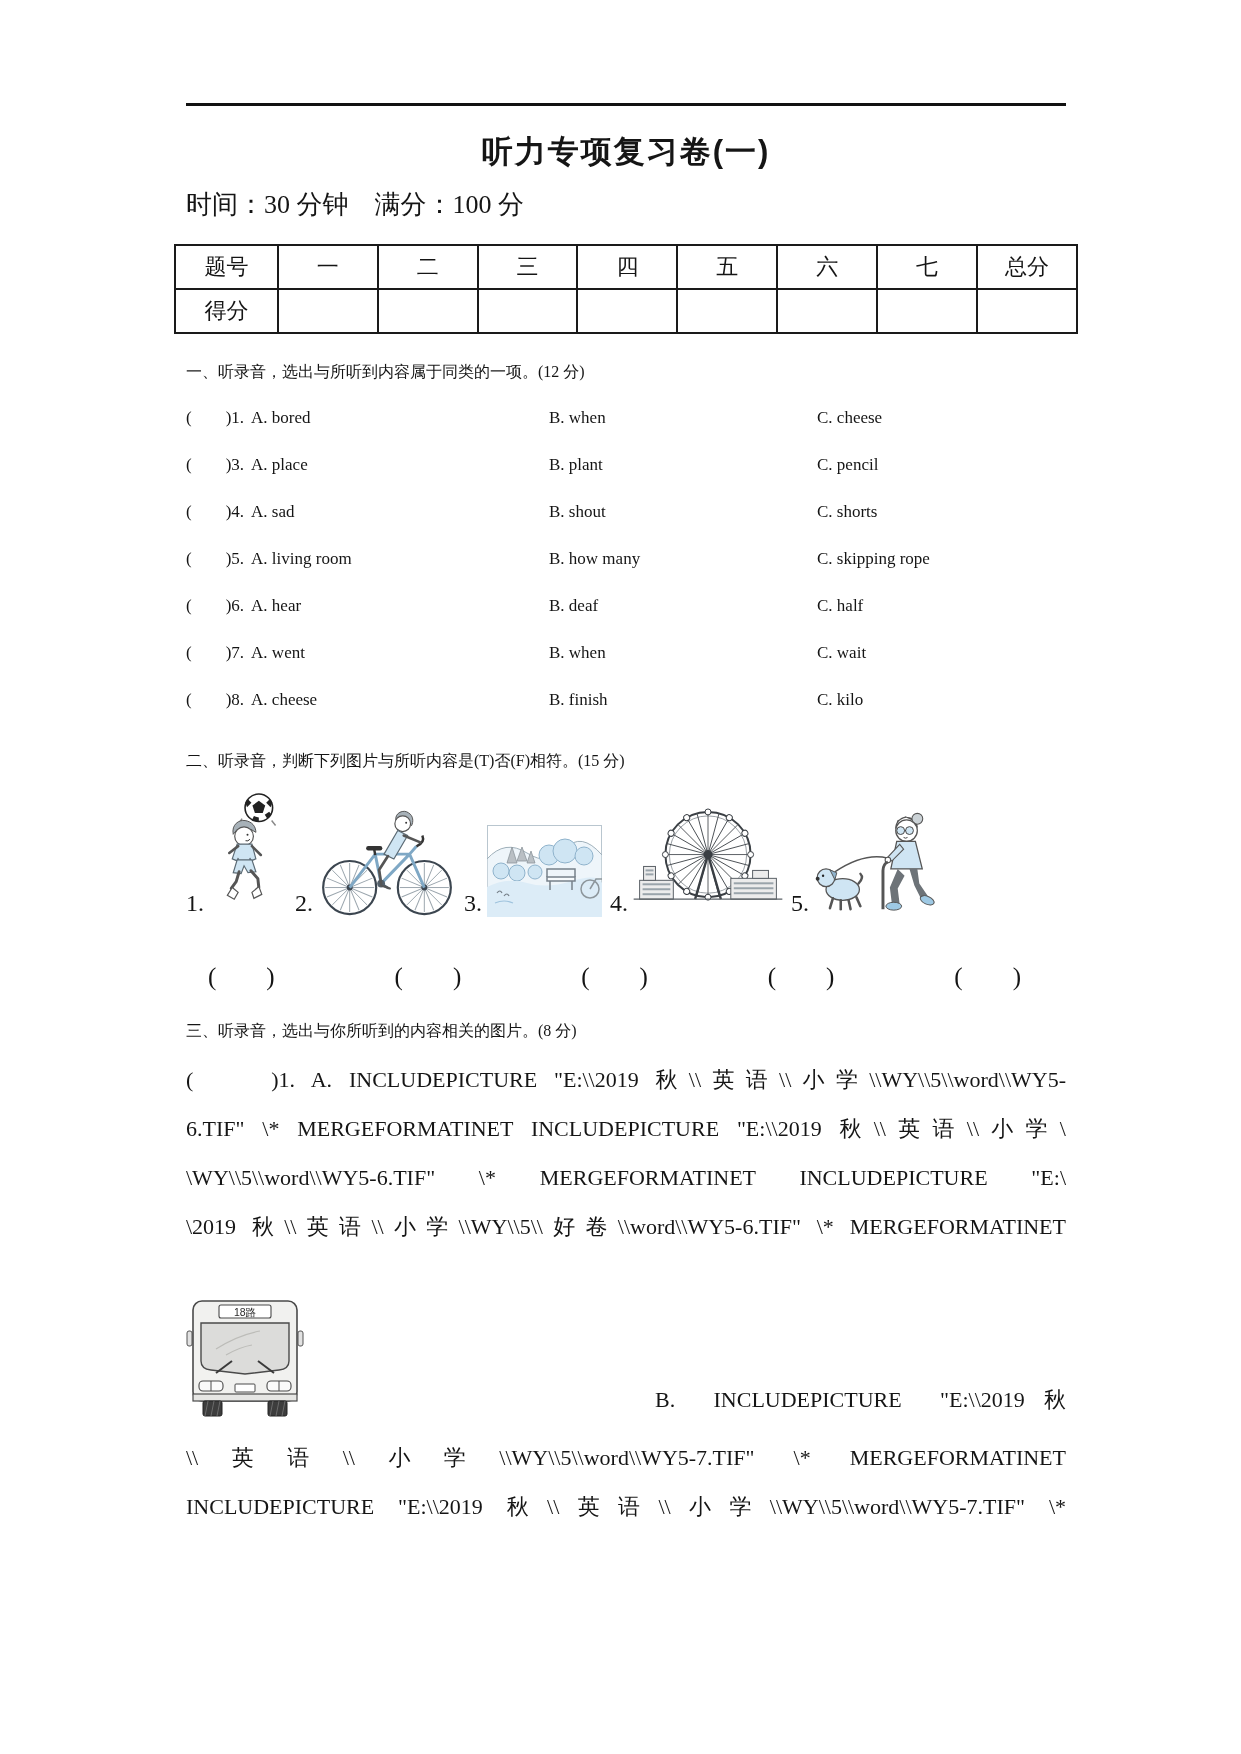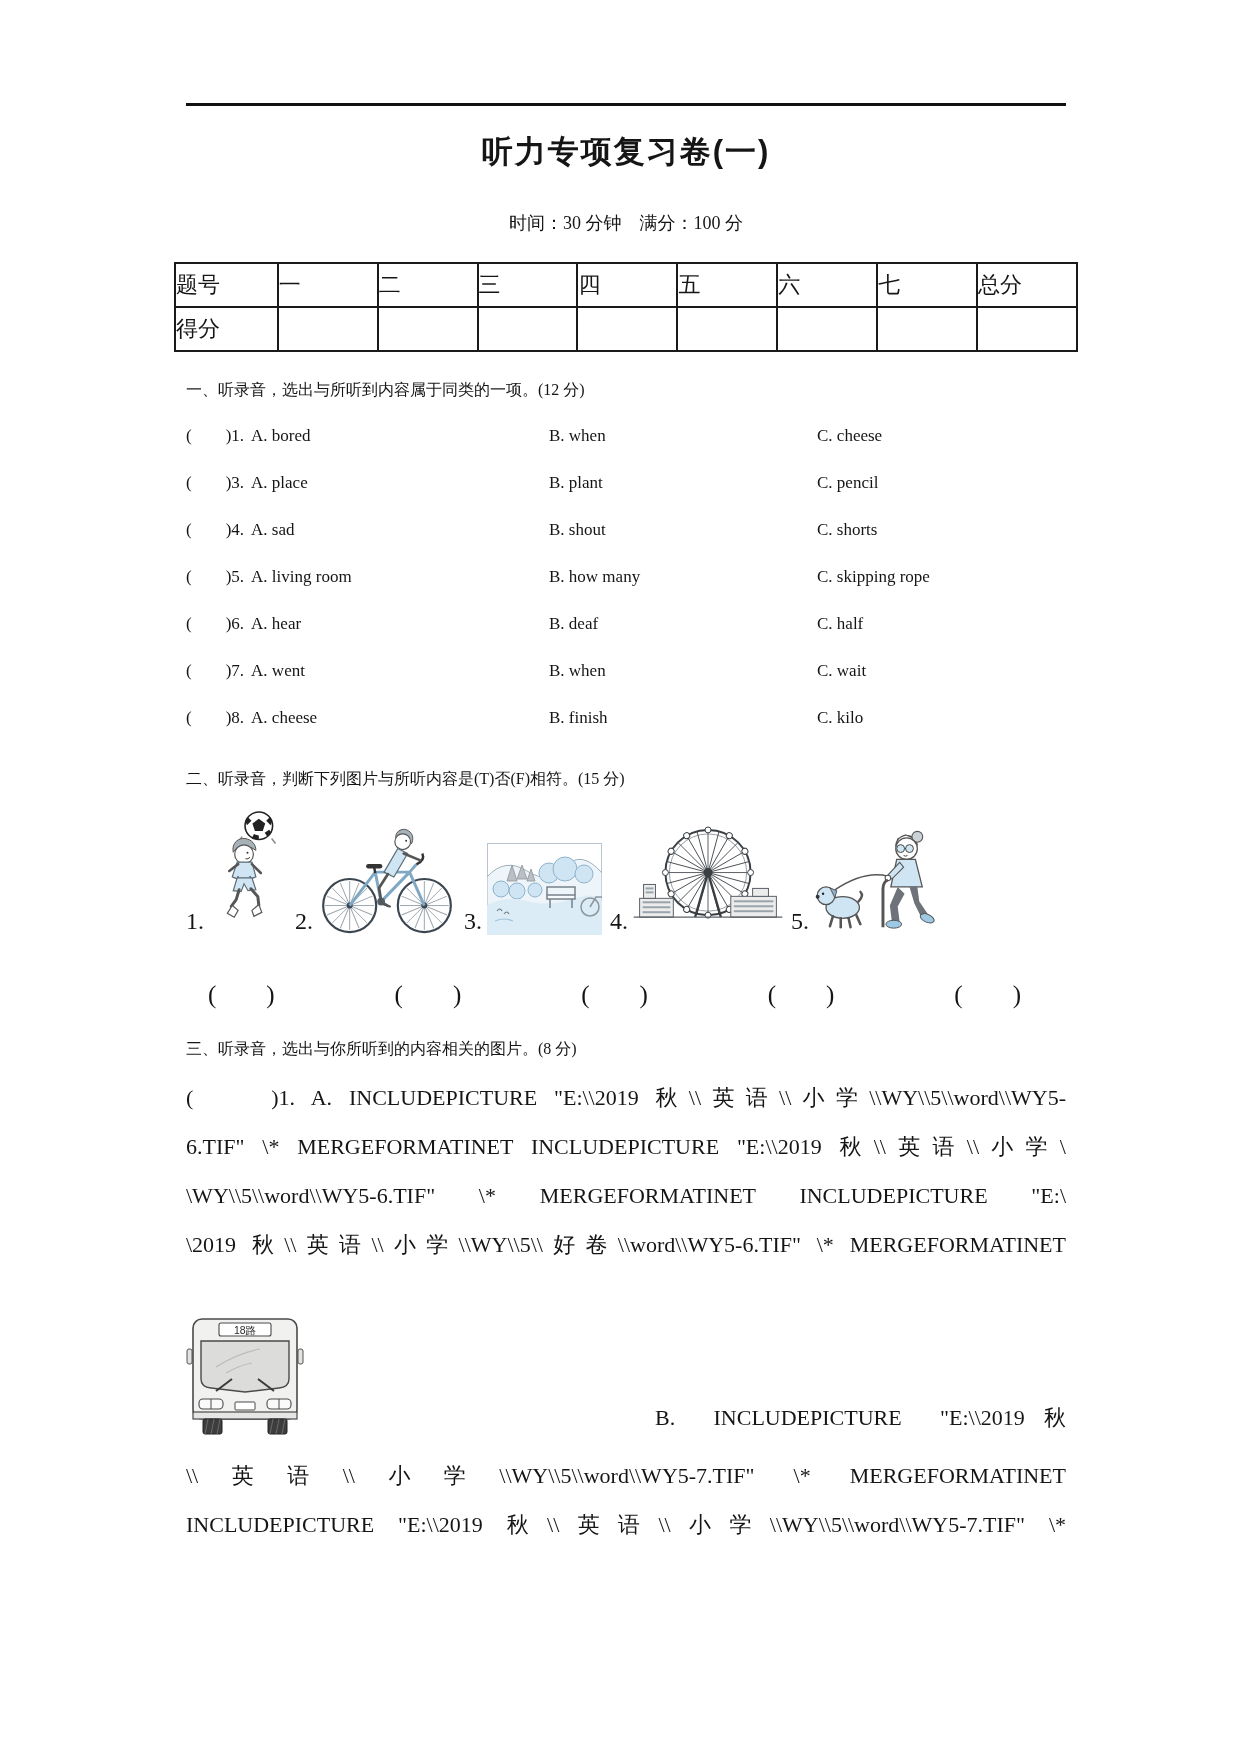--- a/index.html
+++ b/index.html
@@ -8,27 +8,27 @@
     font-family:"Liberation Serif","DejaVu Serif",serif;
     color:#151515;
   }
   .content{margin-left:186px;width:880px;}
   .rule{margin-top:103px;border-top:3px solid #111;}
   .title{
     margin-top:26px;text-align:center;
     font-family:"Liberation Sans","DejaVu Sans",sans-serif;
     font-weight:700;font-size:31px;line-height:40px;letter-spacing:2px;
   }
-  .meta{margin-top:36px;text-align:center;font-size:18px;line-height:30px;}
+  .meta{margin-top:18px;text-align:left;font-size:26px;line-height:30px;}
   table.score{
     width:calc(100% + 24px);margin-left:-12px;margin-top:24px;
     border-collapse:collapse;table-layout:fixed;
   }
   table.score td{
-    border:2px solid #1a1a1a;height:42px;text-align:left;
+    border:2px solid #1a1a1a;height:42px;text-align:center;
     font-size:22px;padding:0;
   }
   .sechead{margin-top:22px;font-size:16px;line-height:32px;}
   .qlist{margin-top:6px;}
   .qrow{display:grid;grid-template-columns:363px 268px 1fr;align-items:center;height:47px;font-size:17px;}
   .qnum{white-space:pre;}
   .qa{margin-left:7px;}
   .imgrow{display:flex;align-items:flex-end;margin-top:14px;gap:8px;}
   .imgitem{display:flex;align-items:flex-end;}
   .imgnum{font-size:24px;margin-right:5px;line-height:28px;}

